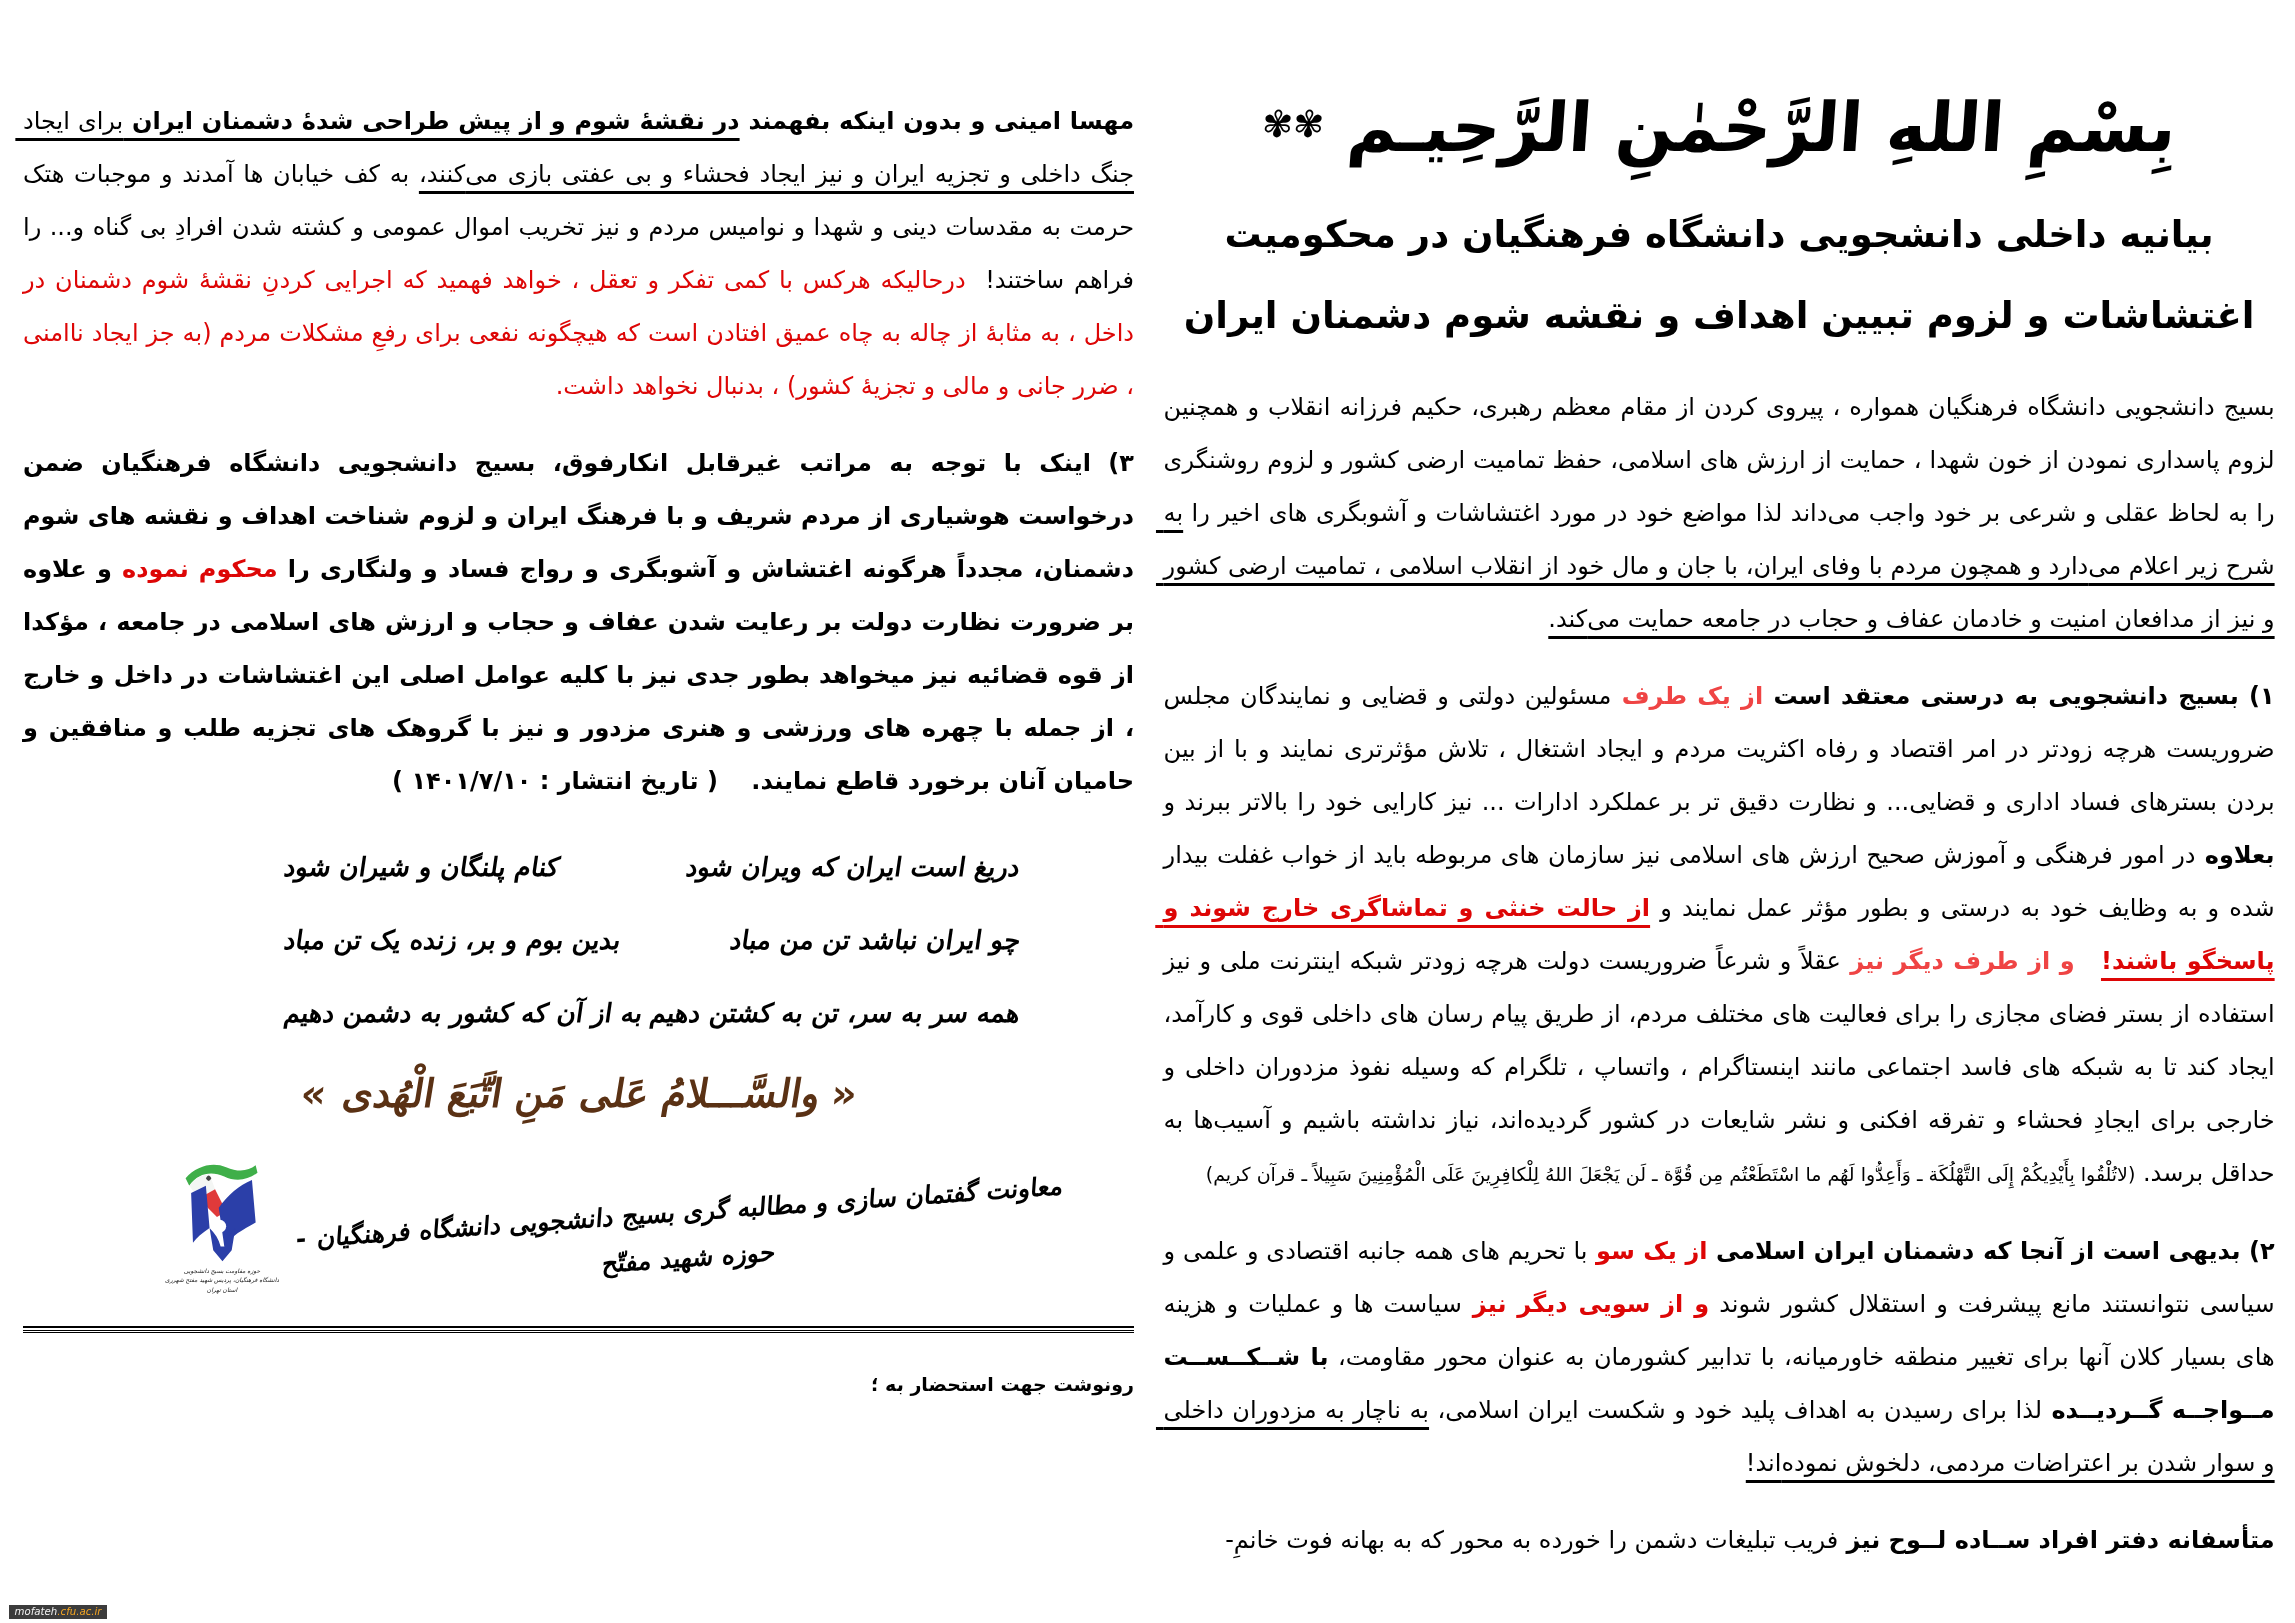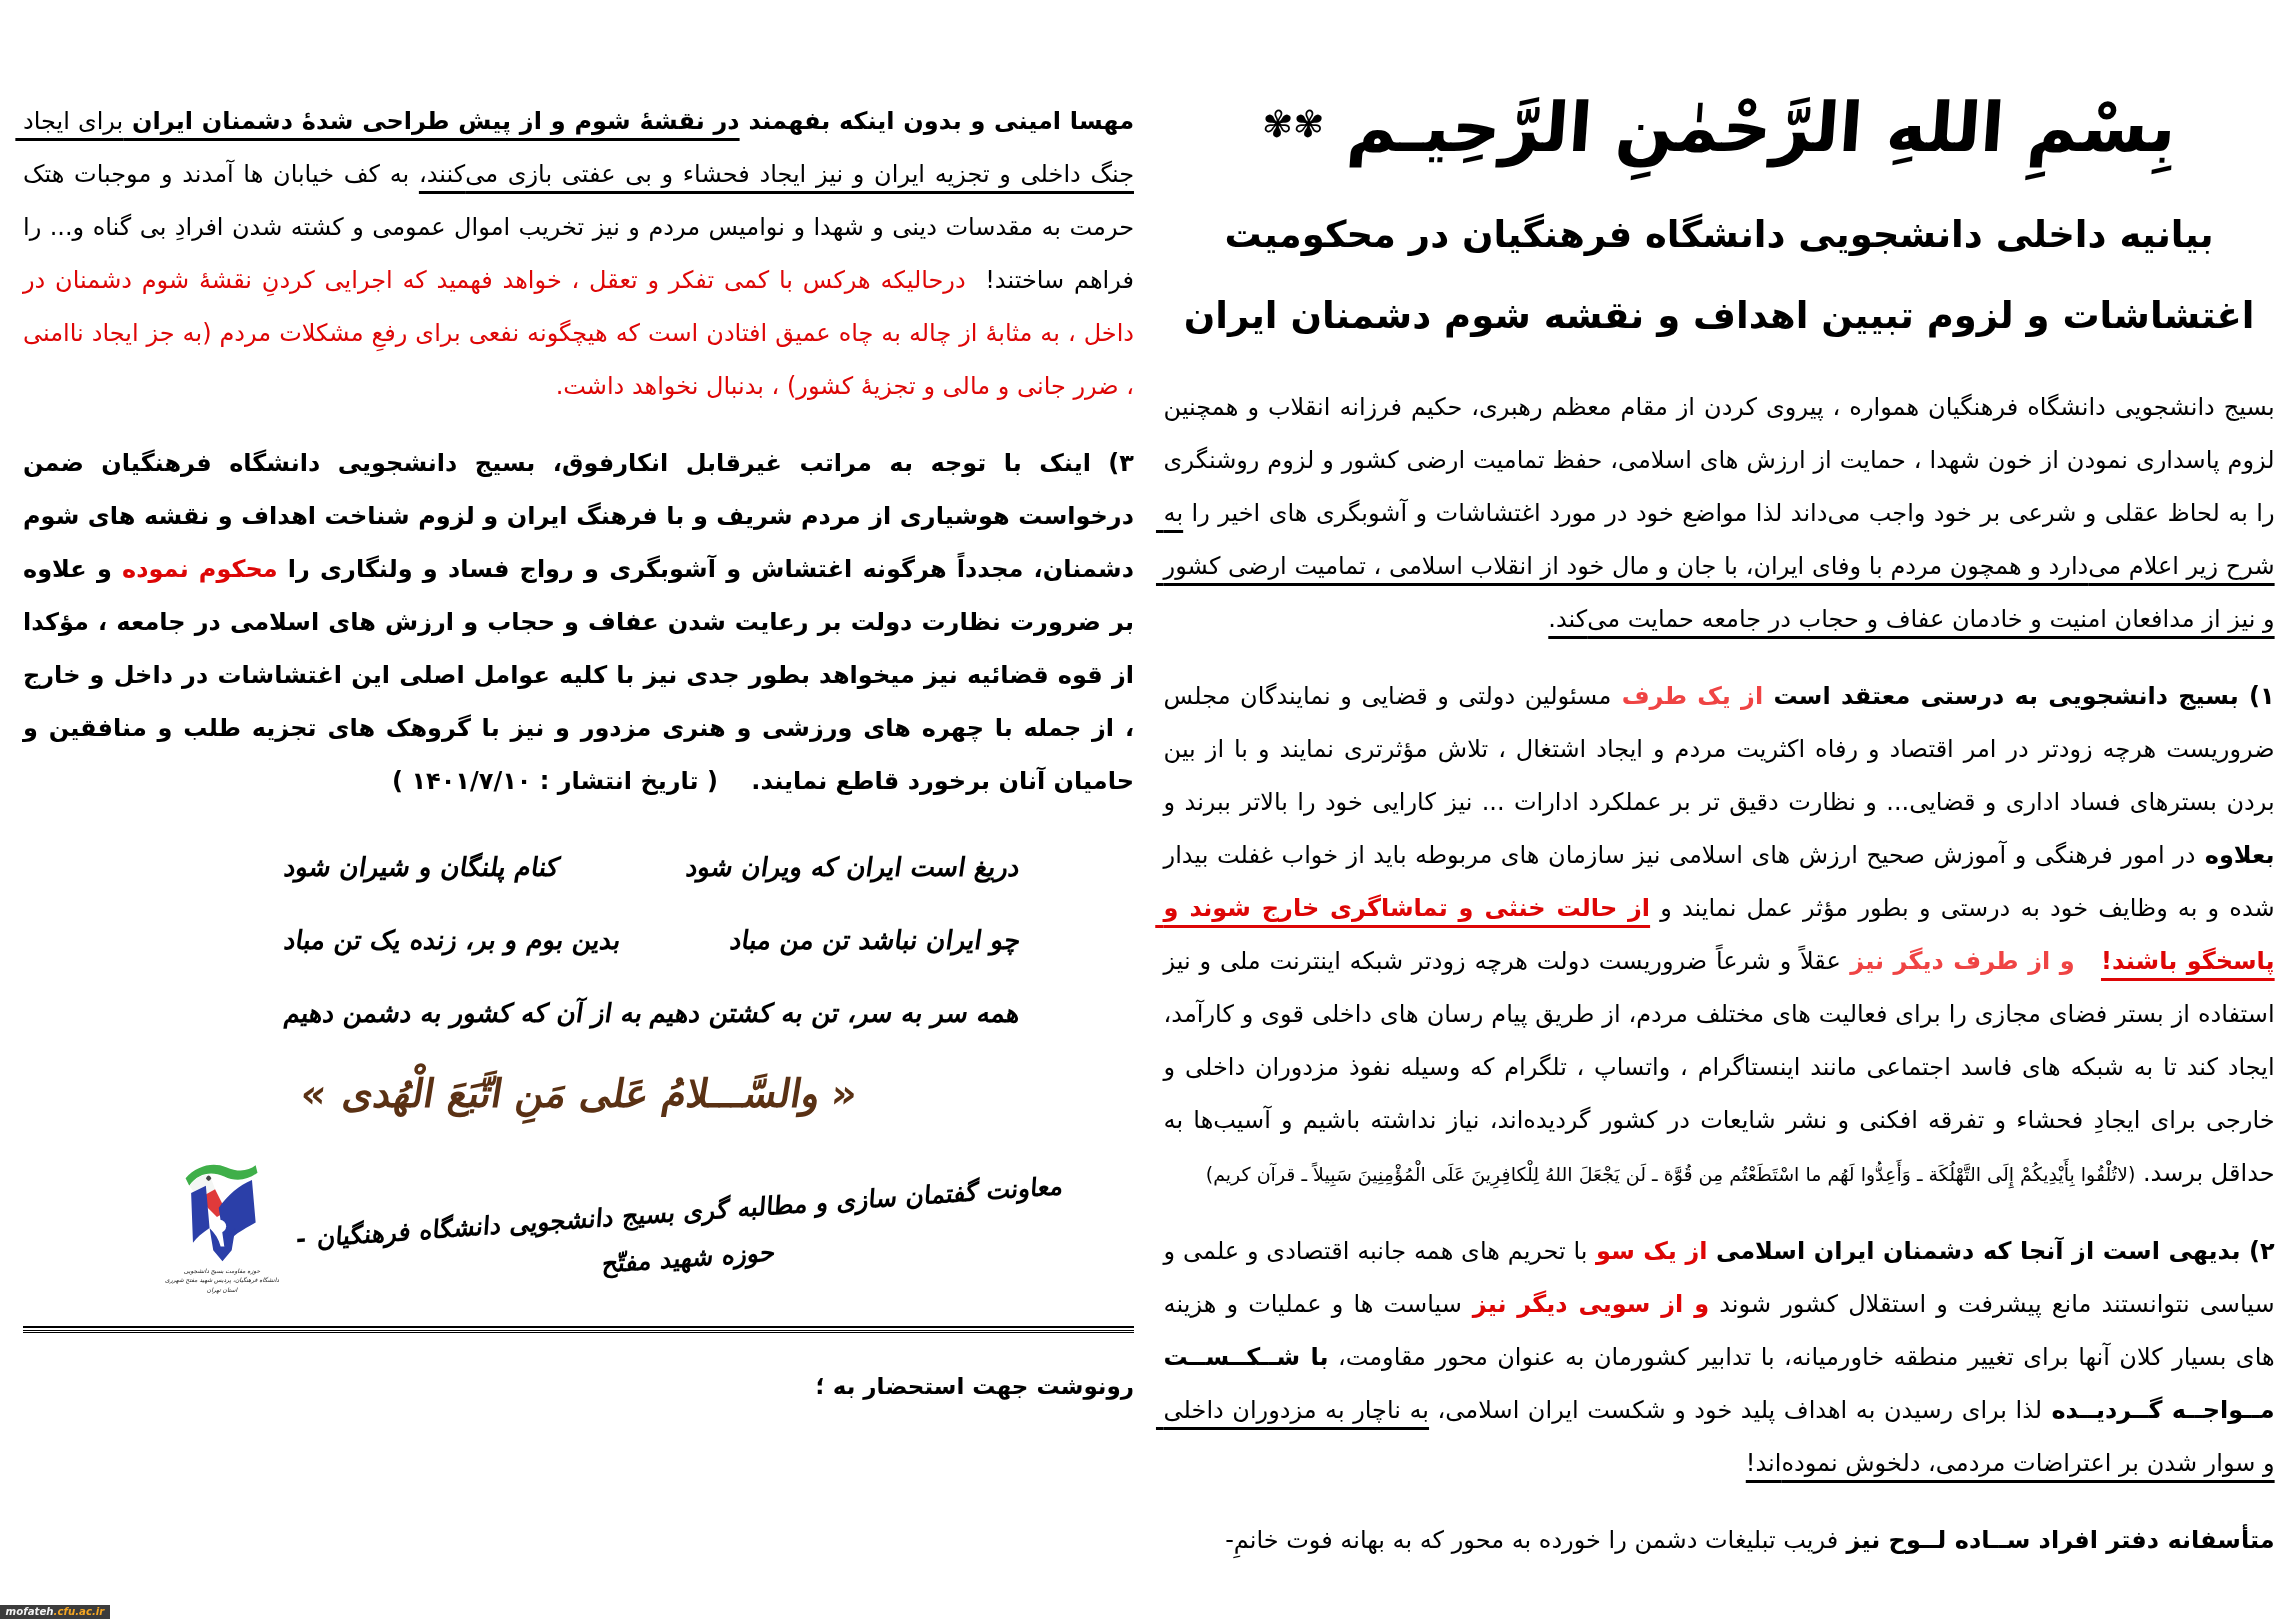--- a/index.html
+++ b/index.html
@@ -45,26 +45,26 @@
   .signature{font-size:25px;font-weight:bold;font-style:italic;transform:rotate(-4deg) skewX(6deg);
     padding-top:32px; max-width:810px; text-align:center; line-height:46px;}
   .logo-box{width:120px;text-align:center;flex-shrink:0;}
   .logo-caption{font-size:6px;line-height:9.3px;color:#222;font-style:italic;}
 
   
   .separator{height:8.3px;margin:32px 0 0 0;
     background:linear-gradient(to bottom,#000 0 2.3px,#fff 2.3px 3.7px,#000 3.7px 4.6px,#fff 4.6px 6px,#000 6px 7.4px,#fff 7.4px 8.3px);}
 
   
-  .copy-heading{font-size:23px;font-weight:bold;margin:39px 0 21px 0;}
+  .copy-heading{font-size:19px;font-weight:bold;margin:39px 0 21px 0;}
   .footnotes{font-size:21px;font-weight:bold;line-height:52px;text-align:justify;margin:0;}
 
   
-  .watermark{position:absolute;left:0;bottom:3.7px;background:#3c3c3c;color:#f2f2f2;
-    padding:1.4px 5.6px 2.3px 5.6px;font-size:10.2px;font-weight:bold;font-style:italic;direction:ltr;}
+  .watermark{position:absolute;left:9px;bottom:3.7px;background:#3c3c3c;color:#f2f2f2;
+    padding:1.4px 5.6px 2.3px 5.6px;font-size:10.2px;font-weight:normal;font-style:italic;direction:ltr;}
   .watermark .domain{color:#f5a623;}
 </style>
 </head>
 <body>
 
 <div class="page">
 
   <div class="col col-right">
 
     <div class="bismillah">

